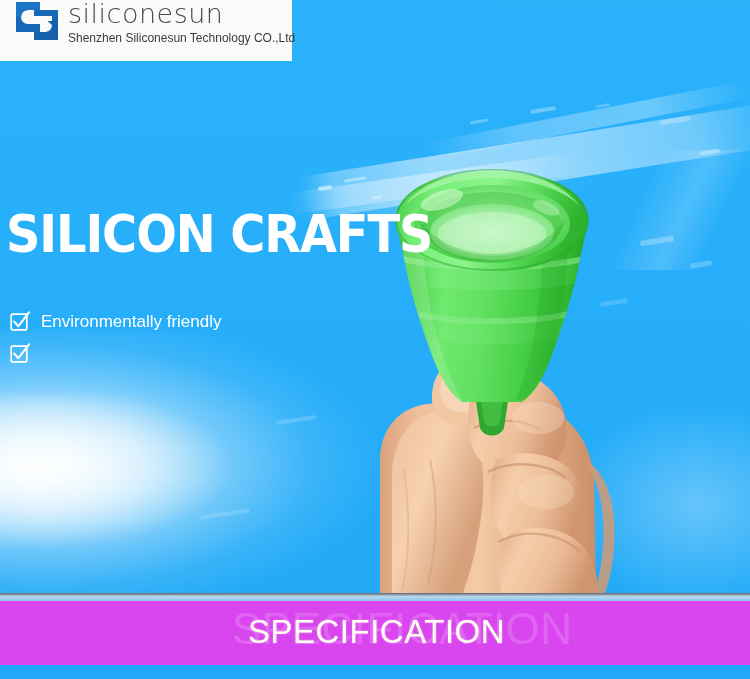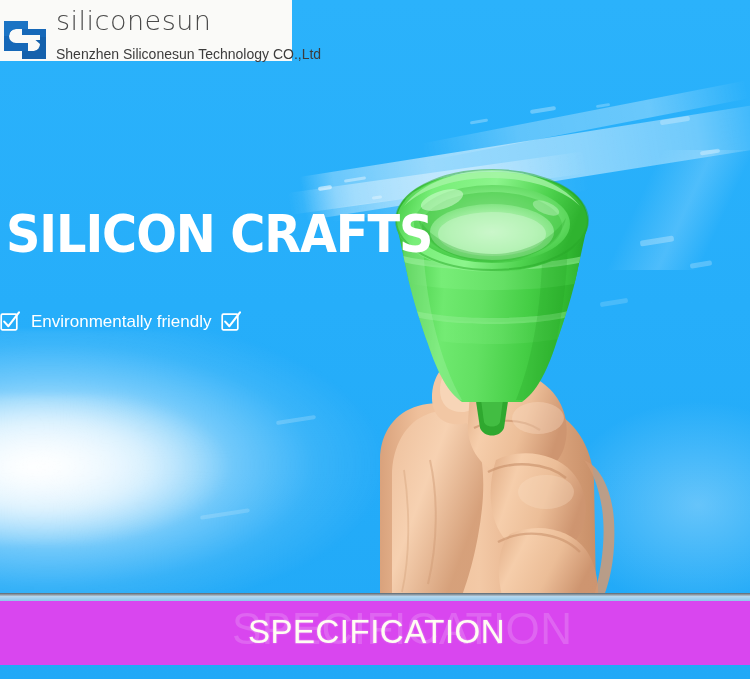--- a/index.html
+++ b/index.html
@@ -110,62 +110,62 @@
   .bg-wash-right{
     position:absolute; left:560px; top:400px; width:230px; height:210px;
     background:radial-gradient(ellipse at 60% 50%,
         rgba(255,255,255,0.30) 0%, rgba(255,255,255,0) 70%);
   }
 
   
   .logo-panel{
     position:absolute; left:0; top:0; width:292px; height:61px;
     background:#FAFAF8;
-    display:flex; align-items:flex-end;
-    padding-left:2px;
+    display:flex; align-items:flex-start;
+    padding-left:14px;
   }
   .logo-mark{ width:46px; height:42px; flex:0 0 46px; }
   .logo-text-wrap{ margin-left:8px; }
   .logo-wordmark{
     font-family:"DejaVu Sans", sans-serif;
     font-size:27px;
     font-weight:300;
     letter-spacing:0.5px;
     color:#4A4A4A;
     line-height:1.0;
     display:block;
   }
   .logo-tagline{
     font-family:"Liberation Sans", sans-serif;
-    font-size:14px;
+    font-size:12px;
     color:#3C3C3C;
     line-height:1.0;
-    margin-top:13px;
+    margin-top:5px;
     display:block;
     white-space:nowrap;
   }
 
   
   .headline{
     position:absolute; left:6px; top:208px;
     font-family:"DejaVu Sans", sans-serif;
     font-size:52px;
     font-weight:bold;
     color:#FFFFFF;
     letter-spacing:-1.2px;
     line-height:1.0;
     white-space:nowrap;
     transform:scaleX(0.92);
     transform-origin:left center;
   }
 
   
   .features{
-    position:absolute; left:0; top:310px;
-    display:flex; flex-direction:row; gap:10px;
+    position:absolute; left:10px; top:310px;
+    display:flex; flex-direction:column; gap:10px;
   }
   .feature-row{
     display:flex; align-items:center; gap:11px; height:22px;
   }
   .check-icon{ width:20px; height:20px; flex:0 0 20px; display:block; }
   .feature-label{
     font-family:"Liberation Sans", sans-serif;
     font-size:17px;
     color:#FFFFFF;
     line-height:1.0;

